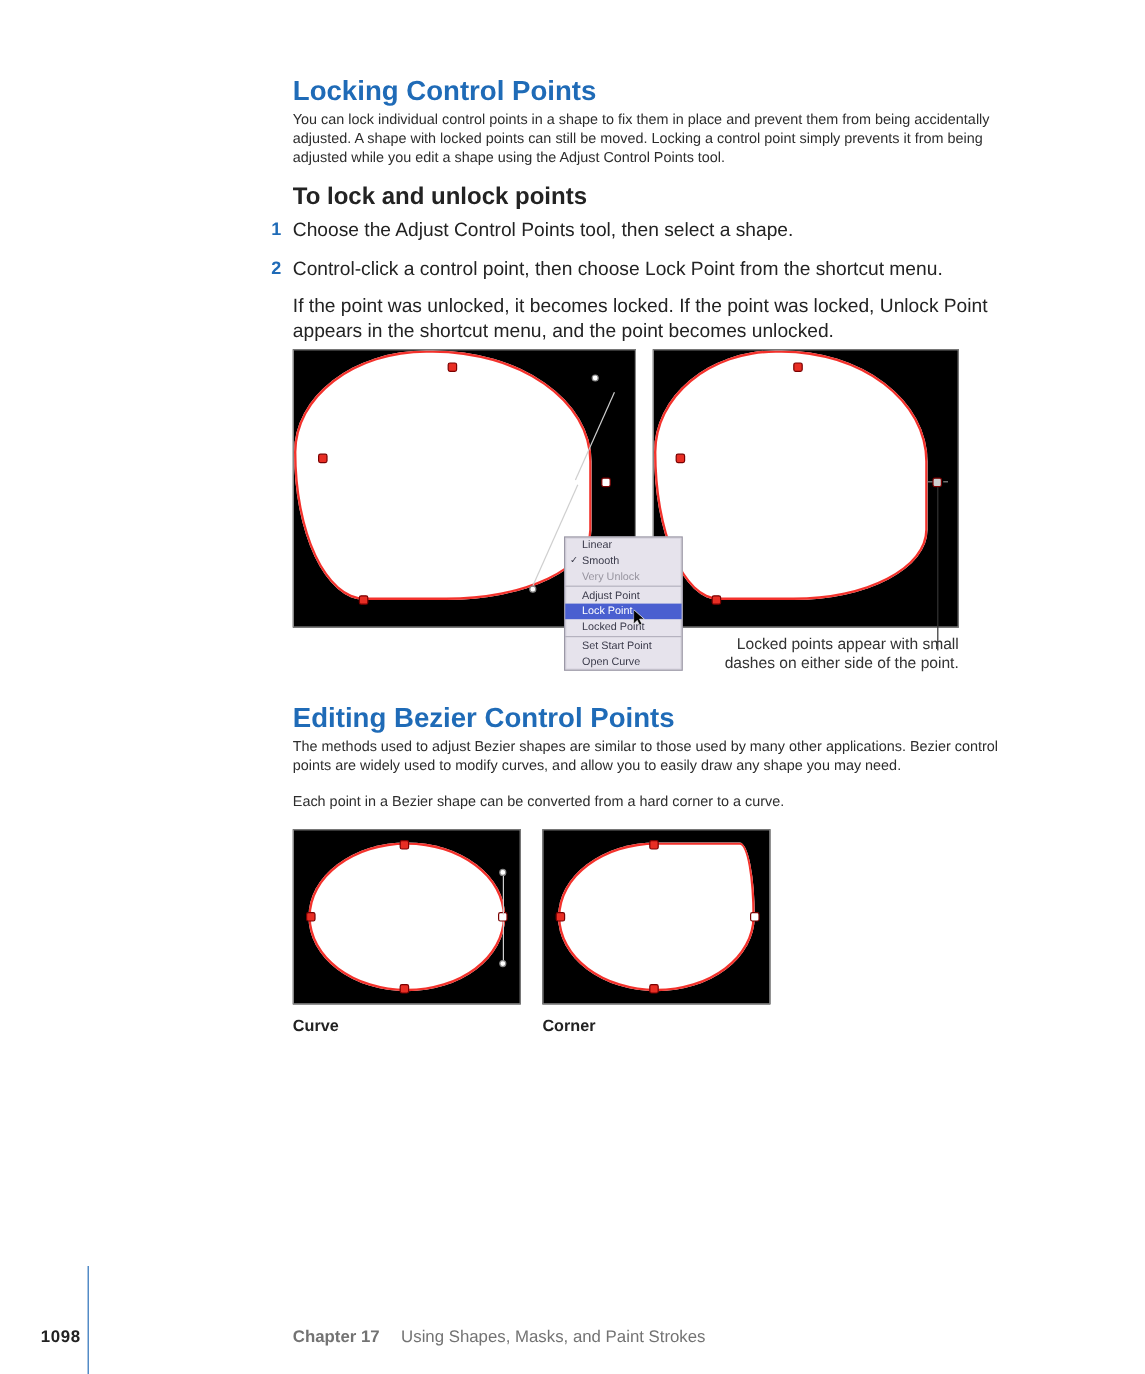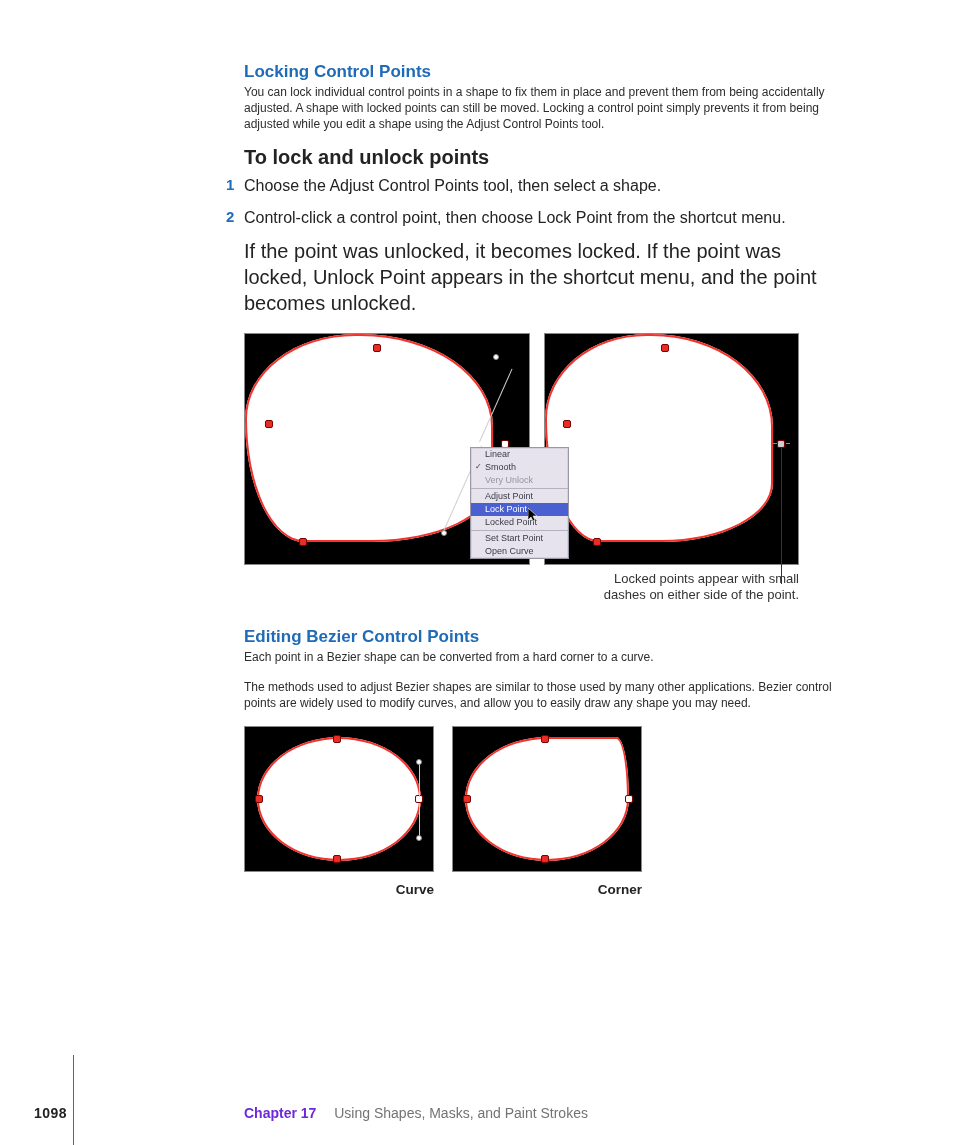--- a/index.html
+++ b/index.html
@@ -1,25 +1,25 @@
 <!DOCTYPE html>
 <html><head>
 <meta charset="utf-8">
 <style>
   * { box-sizing: border-box; margin: 0; padding: 0; }
   html, body { width: 954px; height: 1145px; background: #fff; font-family: "Myriad Pro","Helvetica Neue",Helvetica,Arial,sans-serif; color: #232323; }
   .page { position: relative; width: 954px; height: 1145px; }
   .content { position: absolute; left: 244px; top: 62px; width: 600px; }
-  .h-blue { color: #1f6bb7; font-weight: 700; font-size: 17px; margin-bottom: 3px; }
+  .h-blue { color: #1f6bb7; font-weight: 700; font-size: 23px; margin-bottom: 3px; }
   .para { font-size: 12px; line-height: 1.32; color: #2d2d2d; margin-bottom: 14px; }
   .h-bold { font-weight: 700; font-size: 20px; margin-bottom: 6px; }
   .ol { counter-reset: step; }
   .ol .li { position: relative; padding-left: 0; margin-bottom: 10px; font-size: 16px; line-height: 1.32; }
   .ol .num { position: absolute; left: -18px; top: 0; color: #1f6bb7; font-weight: 700; font-size: 15px; }
-  .para-follow { font-size: 20px; line-height: 1.32; margin-top: 2px; margin-bottom: 16px; }
+  .para-follow { font-size: 16px; line-height: 1.32; margin-top: 2px; margin-bottom: 4px; }
 
   
   .figrow1 { display: flex; gap: 14px; margin-bottom: 6px; }
   .figbox { position: relative; }
   .bb { background: #000; border: 1px solid #888; position: relative; }
   .bb1 { width: 286px; height: 232px; }
   .bb2 { width: 255px; height: 232px; }
   
   .blob1 {
     left: 18px; top: 12px; width: 248px; height: 208px;
@@ -58,28 +58,28 @@
     background:#fff; border-radius:50%;
     box-shadow: inset 0 0 0 2px #f3322c;
   }
   .teardrop-corner {
     position:absolute; left:12px; top:10px; width:164px; height:124px;
     background:#fff;
     border-radius: 52% 8% 52% 52% / 52% 52% 52% 52%;
     box-shadow: inset 0 0 0 2px #f3322c;
   }
   .figcaps { display:flex; gap:18px; font-size:13.5px; font-weight:600; color:#222; }
-  .figcaps span { width:190px;text-align:right; }
+  .figcaps span { width:190px; }
 
   
   .footer { position:absolute; left:0; bottom:40px; width:954px; }
   .footer-line { position:absolute; left:73px; top:-50px; height:120px; border-left:1.5px solid #2a6fb8; }
   .pagenum { position:absolute; left:34px; top:0; font-size:14px; font-weight:700; color:#222; letter-spacing:.5px; }
   .chapline { position:absolute; left:244px; top:0; font-size:14px; }
-  .chapline .b { font-weight:700; color:#6d28d9; }
+  .chapline .b { font-weight:700; color:#737373; }
   .chapline .t { color:#737373; margin-left:14px; }
 
   
   .hline { position:absolute; background:#cfcfcf; }
   .hdot { position:absolute; width:6px; height:6px; background:#fff; border:1px solid #888; border-radius:50%; }
 </style>
 </head>
 <body>
 
 <div class="page">
@@ -133,22 +133,22 @@
           <div class="callout-rule" style="left:236px; top:114px; height:136px;"></div>
         </div>
       </div>
     </div>
 
     <div class="callout-wrap">
       <div class="callout-box callout">Locked points appear with small dashes on either side of the point.</div>
     </div>
 
     <div class="h-blue">Editing Bezier Control Points</div>
+    <div class="para">The methods used to adjust Bezier shapes are similar to those used by many other applications. Bezier control points are widely used to modify curves, and allow you to easily draw any shape you may need.</div>
     <div class="para">Each point in a Bezier shape can be converted from a hard corner to a curve.</div>
-    <div class="para">The methods used to adjust Bezier shapes are similar to those used by many other applications. Bezier control points are widely used to modify curves, and allow you to easily draw any shape you may need.</div>
 
     <div class="figrow2">
       <div class="bb3">
         <div class="ellipse-shape"></div>
         <div class="cp" style="left:88px; top:8px;"></div>
         <div class="cp" style="left:10px; top:68px;"></div>
         <div class="cp" style="left:88px; top:128px;"></div>
         <div class="cp cp-sel" style="left:170px; top:68px;"></div>
         <div class="hline" style="left:174px; top:36px; width:1px; height:34px;"></div>
         <div class="hdot" style="left:171px; top:32px;"></div>

